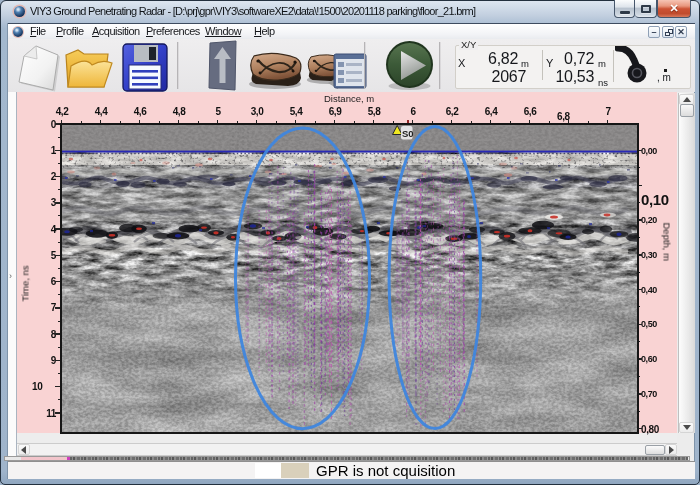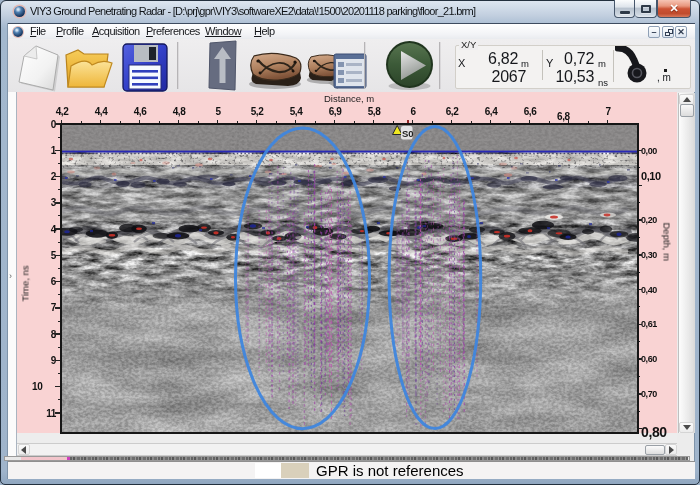--- a/index.html
+++ b/index.html
@@ -228,21 +228,21 @@
 <div class="tick" style="left:119.6px;top:121px;width:1px;height:2.5px;"></div>
 <div class="tnum" style="left:127.6px;top:105.5px;width:24px;text-align:center;">4,6</div>
 <div class="tick" style="left:138.8px;top:119.5px;width:1.5px;height:4px;"></div>
 <div class="tick" style="left:158.6px;top:121px;width:1px;height:2.5px;"></div>
 <div class="tnum" style="left:166.6px;top:105.5px;width:24px;text-align:center;">4,8</div>
 <div class="tick" style="left:177.8px;top:119.5px;width:1.5px;height:4px;"></div>
 <div class="tick" style="left:197.6px;top:121px;width:1px;height:2.5px;"></div>
 <div class="tnum" style="left:205.6px;top:105.5px;width:24px;text-align:center;">5</div>
 <div class="tick" style="left:216.8px;top:119.5px;width:1.5px;height:4px;"></div>
 <div class="tick" style="left:236.6px;top:121px;width:1px;height:2.5px;"></div>
-<div class="tnum" style="left:244.6px;top:105.5px;width:24px;text-align:center;">5,2</div>
+<div class="tnum" style="left:244.6px;top:105.5px;width:24px;text-align:center;">3,0</div>
 <div class="tick" style="left:255.9px;top:119.5px;width:1.5px;height:4px;"></div>
 <div class="tick" style="left:275.6px;top:121px;width:1px;height:2.5px;"></div>
 <div class="tnum" style="left:283.6px;top:105.5px;width:24px;text-align:center;">5,4</div>
 <div class="tick" style="left:294.9px;top:119.5px;width:1.5px;height:4px;"></div>
 <div class="tick" style="left:314.6px;top:121px;width:1px;height:2.5px;"></div>
 <div class="tnum" style="left:322.6px;top:105.5px;width:24px;text-align:center;">6,9</div>
 <div class="tick" style="left:333.9px;top:119.5px;width:1.5px;height:4px;"></div>
 <div class="tick" style="left:353.6px;top:121px;width:1px;height:2.5px;"></div>
 <div class="tnum" style="left:361.6px;top:105.5px;width:24px;text-align:center;">5,8</div>
 <div class="tick" style="left:372.9px;top:119.5px;width:1.5px;height:4px;"></div>
@@ -298,42 +298,42 @@
 <div class="tick" style="left:57.5px;top:373.1px;width:2px;height:1px;"></div>
 <div class="tnum" style="left:31.5px;top:381.2px;width:24px;text-align:left;">10</div>
 <div class="tick" style="left:55px;top:385.9px;width:4.5px;height:1.5px;"></div>
 <div class="tick" style="left:57.5px;top:399.3px;width:2px;height:1px;"></div>
 <div class="tnum" style="left:31.5px;top:407.5px;width:24px;text-align:right;">11</div>
 <div class="tick" style="left:55px;top:412.2px;width:4.5px;height:1.5px;"></div>
 <div class="axlab vrot" style="left:2px;top:273px;width:46px;">Time, ns</div>
 <div class="tnum" style="left:641px;top:145.5px;font-size:9px;">0,00</div>
 <div class="tick" style="left:637.5px;top:149.8px;width:4px;height:1.5px;"></div>
 <div class="tick" style="left:637.5px;top:167.4px;width:2px;height:1px;"></div>
-<div class="tnum" style="left:641px;top:170px;font-size:11px;">0,10</div>
+<div class="tnum" style="left:641px;top:191px;font-size:15px;">0,10</div>
 <div class="tick" style="left:637.5px;top:184.5px;width:4px;height:1.5px;"></div>
 <div class="tick" style="left:637.5px;top:202.1px;width:2px;height:1px;"></div>
 <div class="tnum" style="left:641px;top:215.0px;font-size:9px;">0,20</div>
 <div class="tick" style="left:637.5px;top:219.2px;width:4px;height:1.5px;"></div>
 <div class="tick" style="left:637.5px;top:236.9px;width:2px;height:1px;"></div>
 <div class="tnum" style="left:641px;top:249.8px;font-size:9px;">0,30</div>
 <div class="tick" style="left:637.5px;top:254.0px;width:4px;height:1.5px;"></div>
 <div class="tick" style="left:637.5px;top:271.6px;width:2px;height:1px;"></div>
 <div class="tnum" style="left:641px;top:284.5px;font-size:9px;">0,40</div>
 <div class="tick" style="left:637.5px;top:288.8px;width:4px;height:1.5px;"></div>
 <div class="tick" style="left:637.5px;top:306.4px;width:2px;height:1px;"></div>
-<div class="tnum" style="left:641px;top:319.2px;font-size:9px;">0,61</div>
+<div class="tnum" style="left:641px;top:319.2px;font-size:9px;">0,50</div>
 <div class="tick" style="left:637.5px;top:323.5px;width:4px;height:1.5px;"></div>
 <div class="tick" style="left:637.5px;top:341.1px;width:2px;height:1px;"></div>
 <div class="tnum" style="left:641px;top:354.0px;font-size:9px;">0,60</div>
 <div class="tick" style="left:637.5px;top:358.2px;width:4px;height:1.5px;"></div>
 <div class="tick" style="left:637.5px;top:375.9px;width:2px;height:1px;"></div>
 <div class="tnum" style="left:641px;top:388.8px;font-size:9px;">0,70</div>
 <div class="tick" style="left:637.5px;top:393.0px;width:4px;height:1.5px;"></div>
 <div class="tick" style="left:637.5px;top:410.6px;width:2px;height:1px;"></div>
-<div class="tnum" style="left:641px;top:423.5px;font-size:14px;">0,80</div>
+<div class="tnum" style="left:641px;top:423.5px;font-size:10px;">0,80</div>
 <div class="tick" style="left:637.5px;top:427.8px;width:4px;height:1.5px;"></div>
 <div class="axlab vrot2" style="left:644px;top:240px;width:46px;">Depth, m</div>
 <div id="vsb"></div>
 <div class="sbtn" style="left:678.5px;top:93.5px;width:15.5px;height:11px;"></div>
 <div class="tri" style="left:683px;top:97px;border-left:4px solid transparent;border-right:4px solid transparent;border-bottom:5px solid #4a4a4a;"></div>
 <div class="sbtn" style="left:678.5px;top:421.5px;width:15.5px;height:11px;"></div>
 <div class="tri" style="left:683px;top:425px;border-left:4px solid transparent;border-right:4px solid transparent;border-top:5px solid #4a4a4a;"></div>
 <div id="vthumb"></div>
 <div id="hsb"></div>
 <div class="sbtn" style="left:17.5px;top:444px;width:12px;height:11px;"></div>
@@ -341,21 +341,21 @@
 <div class="sbtn" style="left:665px;top:444px;width:12px;height:11px;"></div>
 <div class="tri" style="left:668.5px;top:446px;border-top:4px solid transparent;border-bottom:4px solid transparent;border-left:5px solid #4a4a4a;"></div>
 <div id="hthumb"></div>
 <div id="minimap"></div>
 <div id="mmpink"></div>
 <div id="mmmag"></div>
 <div id="mmdark"></div>
 <div id="statusbar"></div>
 <div id="stw"></div>
 <div id="stt"></div>
-<div id="sttext">GPR is not references</div>
+<div id="sttext">GPR is not cquisition</div>
 <svg id="rgram" width="579" height="311" viewBox="0 0 579 311" style="position:absolute;left:59.5px;top:122.5px;">
     <defs>
       <filter id="fnA" x="0" y="0" width="100%" height="100%" color-interpolation-filters="sRGB">
         <feTurbulence type="fractalNoise" baseFrequency="0.05 0.19" numOctaves="4" seed="7"></feTurbulence>
         <feColorMatrix type="matrix" values="1.75 0 0 0 -0.295  1.75 0 0 0 -0.295  1.75 0 0 0 -0.295  0 0 0 0 1"></feColorMatrix>
       </filter>
       <filter id="fnB" x="0" y="0" width="100%" height="100%" color-interpolation-filters="sRGB">
         <feTurbulence type="fractalNoise" baseFrequency="0.013 0.045" numOctaves="3" seed="9"></feTurbulence>
         <feColorMatrix type="matrix" values="0.42 0 0 0 0.425  0.42 0 0 0 0.425  0.42 0 0 0 0.425  0 0 0 0 1"></feColorMatrix>
       </filter>

